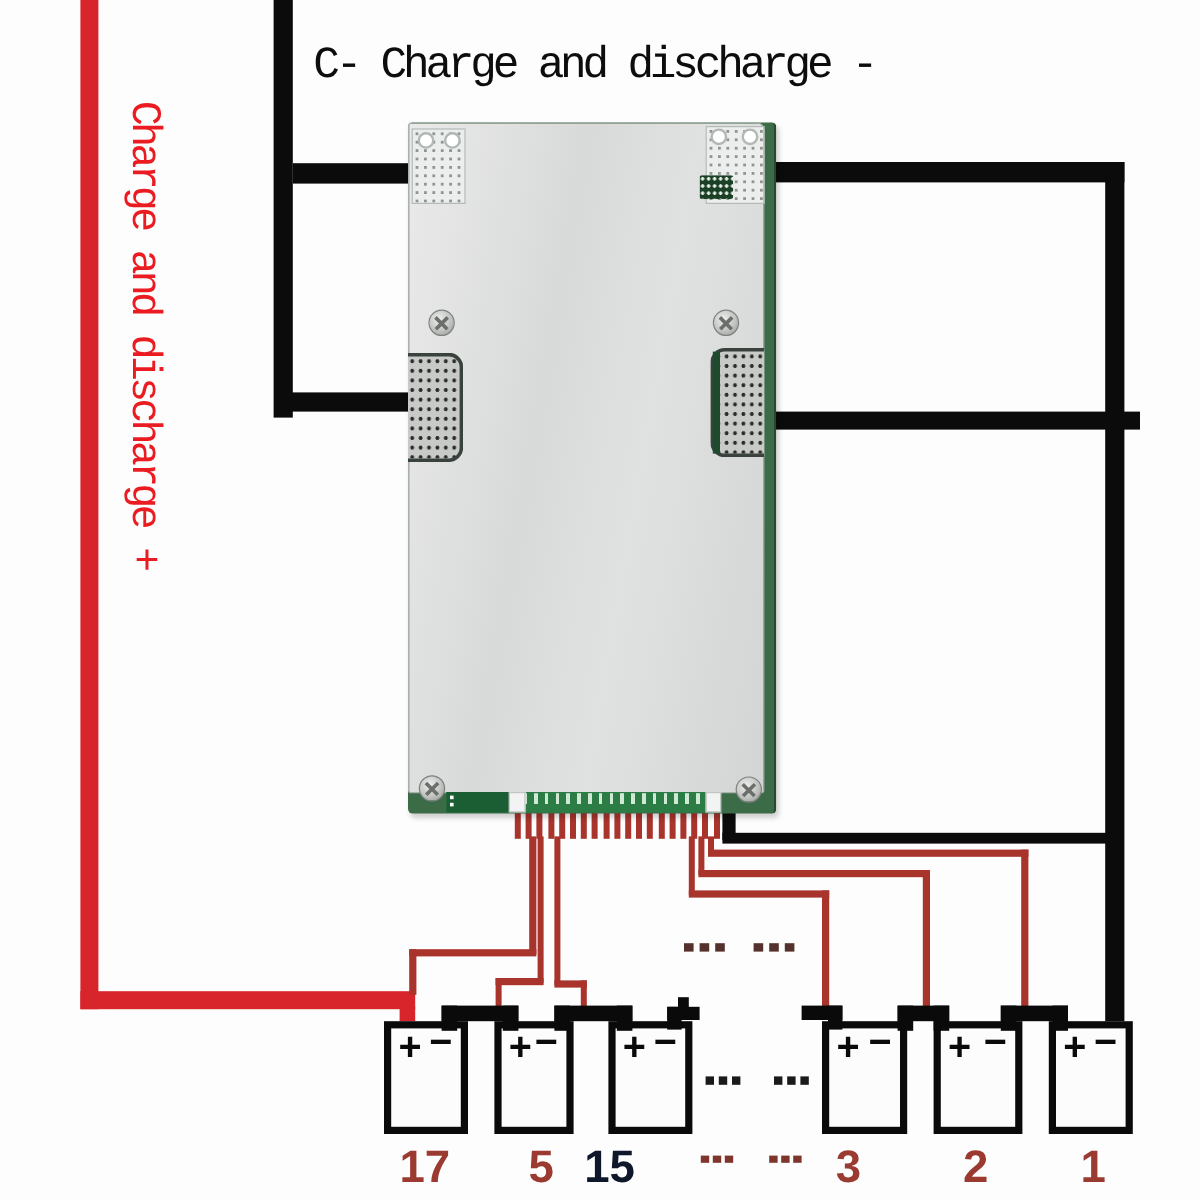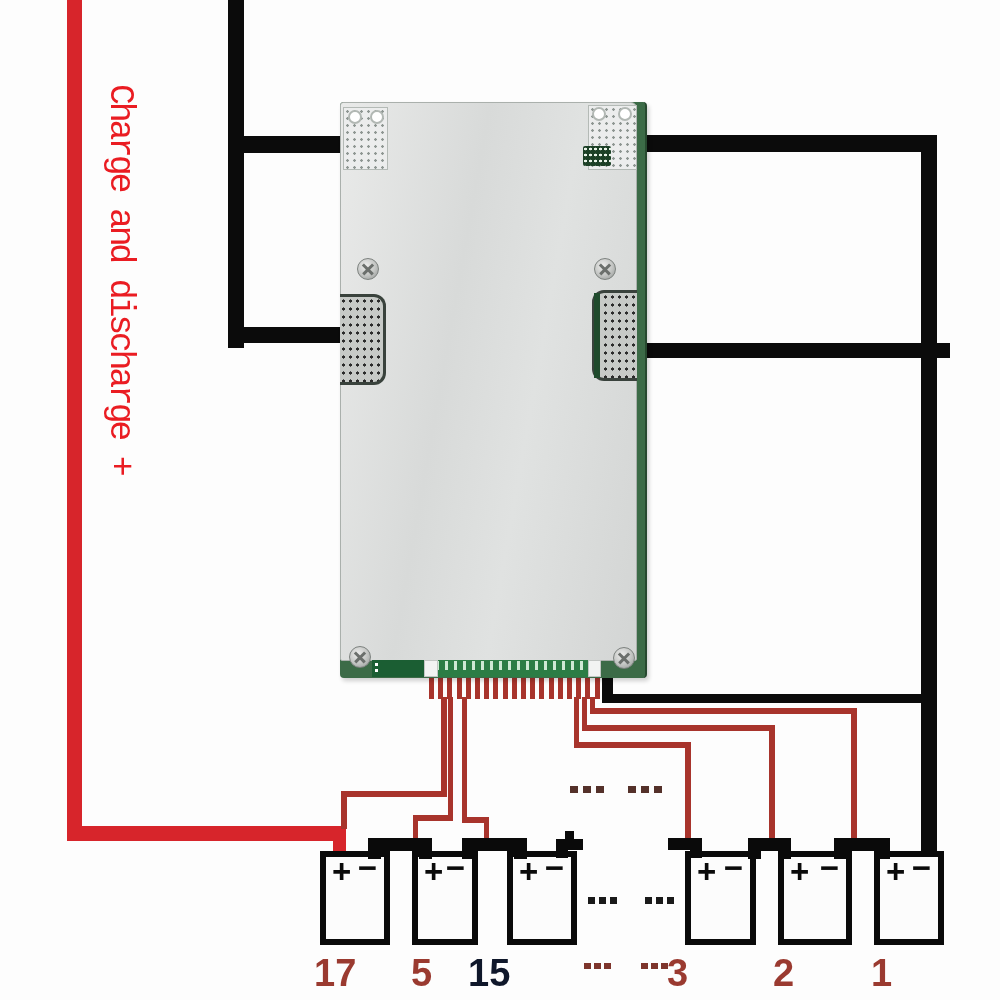--- a/index.html
+++ b/index.html
@@ -44,21 +44,21 @@
   #pad-row{left:430px;top:661px;width:168px;height:9px;
            background:repeating-linear-gradient(90deg,transparent 0 6px,#cfe9d4 6px 9px);}
   .wblock{position:absolute;background:#f2f3f2;border:1px solid #c3c6c4;box-sizing:border-box;}
   .tinydot{position:absolute;width:3px;height:3px;background:#fff;}
   
   .battery{position:absolute;top:851px;height:94px;background:#fcfcfc;border:6px solid #0a0a0a;
            box-sizing:border-box;}
   .bterm{position:absolute;top:-2px;font-weight:900;color:#0a0a0a;font-size:33px;
          font-family:"Liberation Sans",sans-serif;line-height:1;}
   .bplus{left:6px;} .bminus{right:7px;top:-6px;}
-  .bnum{position:absolute;top:952px;width:80px;text-align:left;font-size:38px;font-weight:700;
+  .bnum{position:absolute;top:952px;width:80px;text-align:center;font-size:38px;font-weight:700;
         font-family:"Liberation Sans",sans-serif;}
   .dotrow{position:absolute;display:flex;}
   .dotrow span{display:block;}
 </style>
 </head>
 <body>
 
 <div id="stage">
 
   <div id="wires-negative">
@@ -187,20 +187,21 @@
   <div class="screw" style="left:349px;top:646px;"></div>
   <div class="screw" style="left:613px;top:647px;"></div>
   <div class="abs" id="green-strip"></div>
   <div class="abs" id="green-dark"></div>
   <div class="abs" id="pad-row"></div>
   <div class="wblock" style="left:424px;top:660px;width:14px;height:17px;"></div>
   <div class="wblock" style="left:588px;top:660px;width:13px;height:17px;"></div>
   <div class="tinydot" style="left:375px;top:663px;"></div>
   <div class="tinydot" style="left:375px;top:669px;"></div>
 
+  <div class="title" id="title-c">C- Charge and discharge -</div>
   <div id="label-plus">Charge and discharge +</div>
 
   <div id="ellipses">
       <div class="dotrow" style="left: 570px; top: 786px; gap: 5px;">
         <span style="width: 8px; height: 7px; background: rgb(84, 49, 42);"></span>
         <span style="width: 8px; height: 7px; background: rgb(84, 49, 42);"></span>
         <span style="width: 8px; height: 7px; background: rgb(84, 49, 42);"></span>
       </div>
       <div class="dotrow" style="left: 628px; top: 786px; gap: 5px;">
         <span style="width: 8px; height: 7px; background: rgb(84, 49, 42);"></span>

